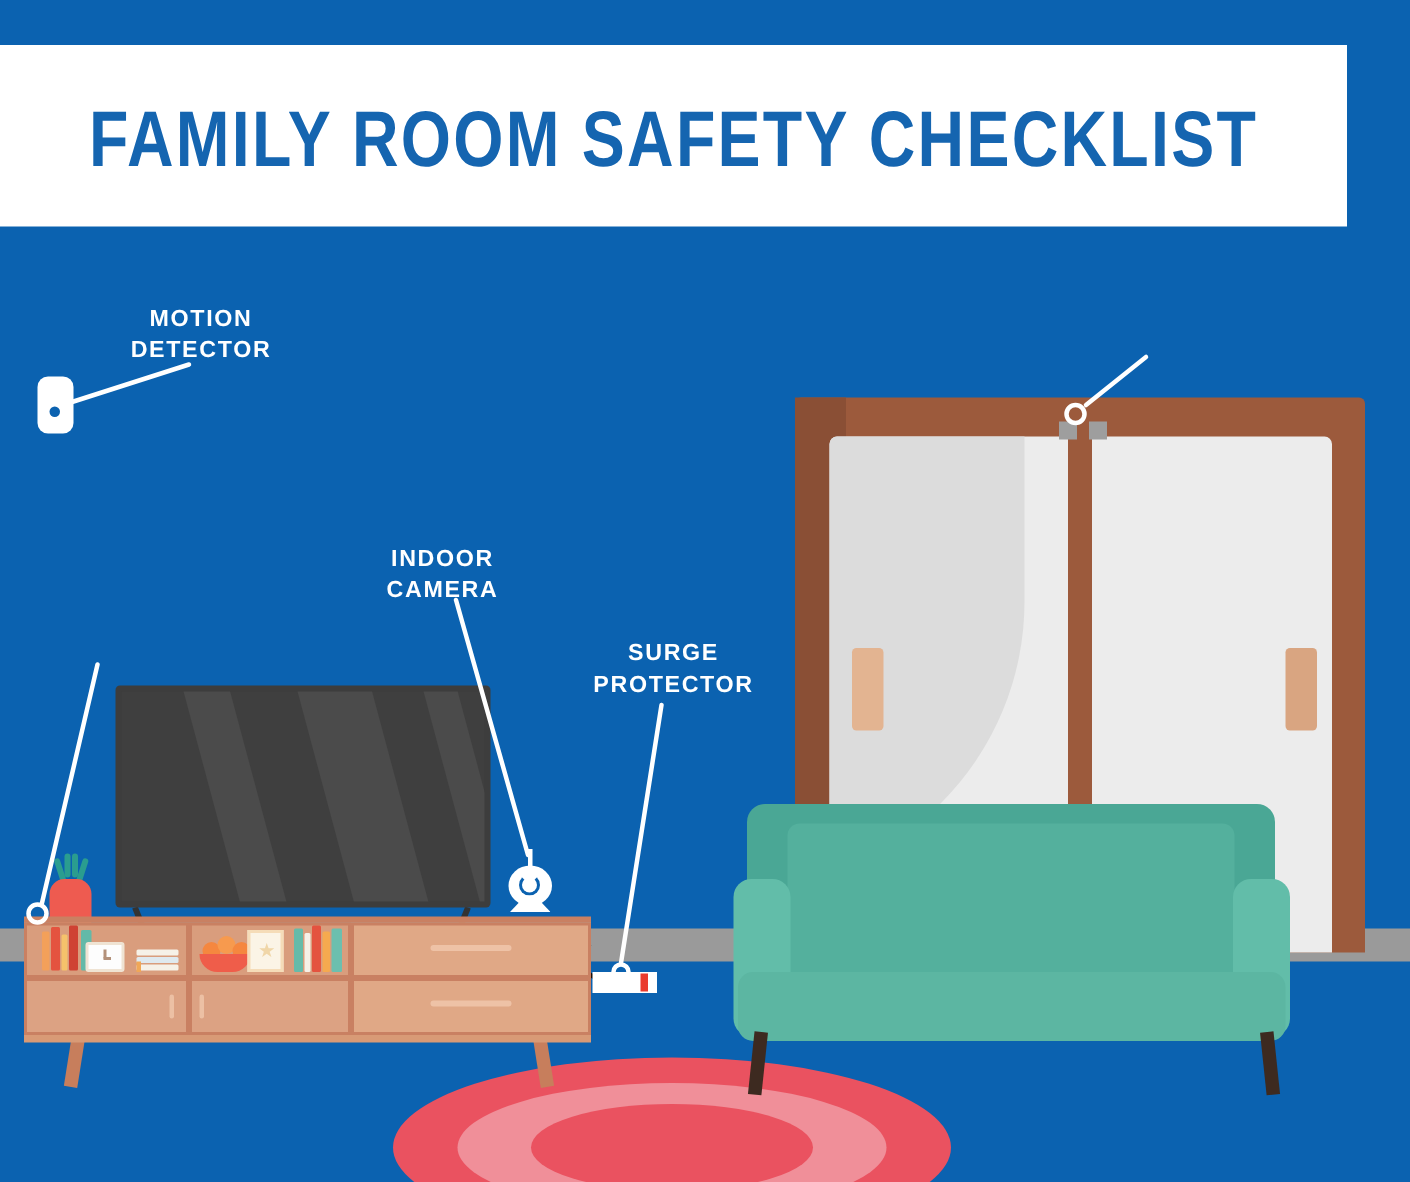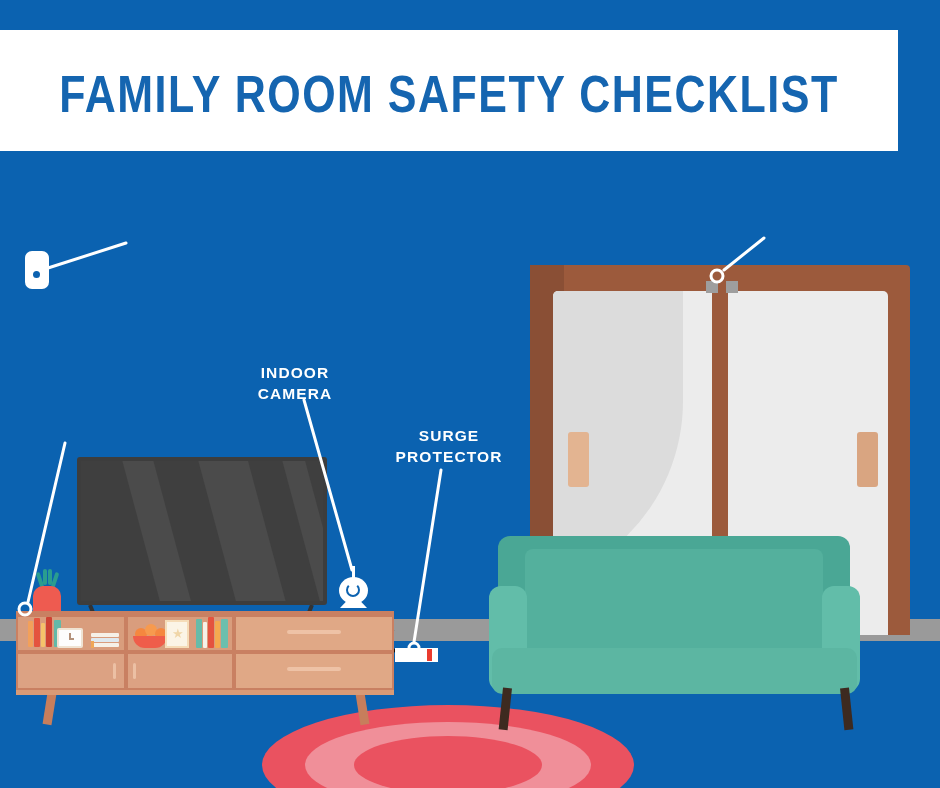--- a/index.html
+++ b/index.html
@@ -564,20 +564,22 @@
     <line class="leader-line" x1="126" y1="243" x2="48" y2="268"></line>
     <line class="leader-line" x1="764" y1="238" x2="724" y2="270"></line>
     <circle class="leader-dot" cx="717" cy="276" r="6"></circle>
     <line class="leader-line" x1="65" y1="443" x2="28" y2="602"></line>
     <circle class="leader-dot" cx="25" cy="609" r="6"></circle>
     <line class="leader-line" x1="304" y1="400" x2="352" y2="570"></line>
     <line class="leader-line" x1="441" y1="470" x2="414" y2="642"></line>
     <circle class="leader-dot" cx="414" cy="648" r="5"></circle>
   </svg>
 
+  <div class="callout-label" id="label-motion-detector">MOTION
+DETECTOR</div>
   <div class="callout-label" id="label-indoor-camera">INDOOR
 CAMERA</div>
   <div class="callout-label" id="label-surge-protector">SURGE
 PROTECTOR</div>
 
   <div id="header-band"></div>
   <div id="page-title">FAMILY ROOM SAFETY CHECKLIST</div>
 
 </div>
 

